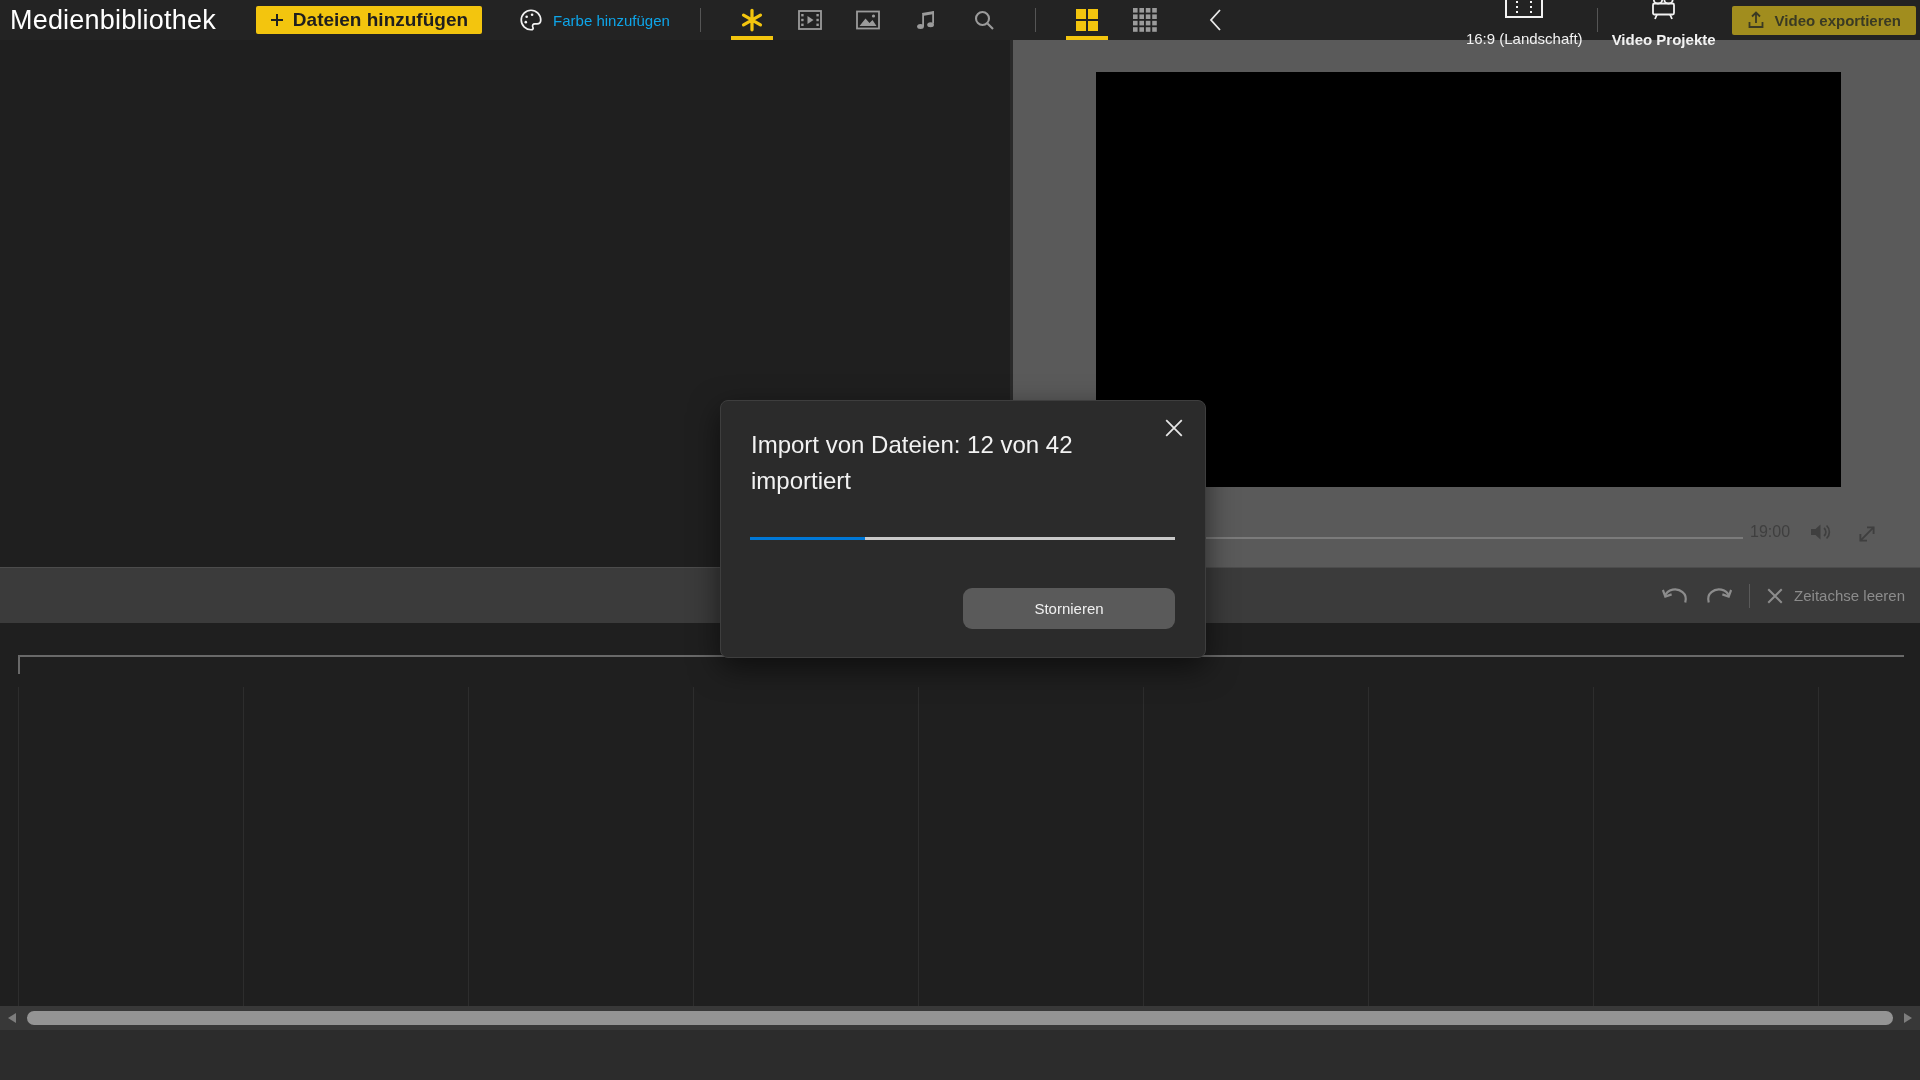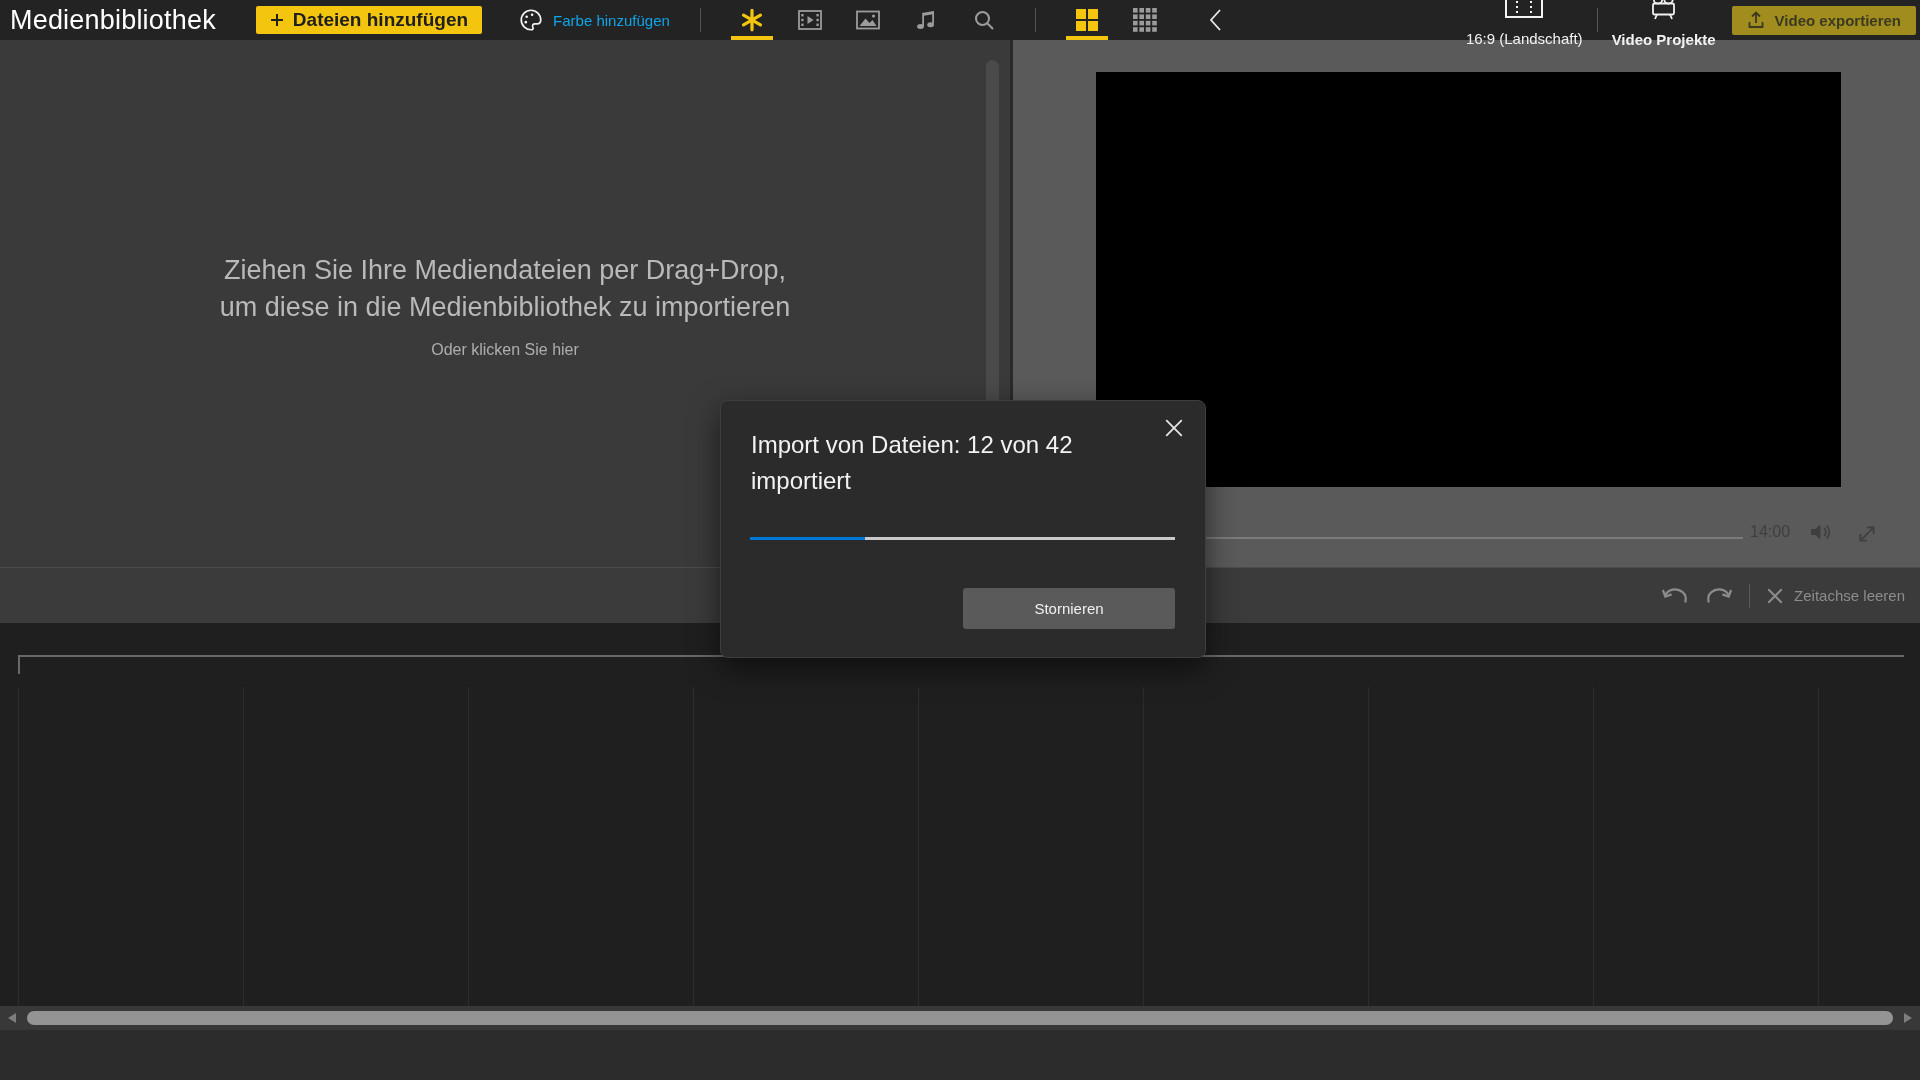--- a/index.html
+++ b/index.html
@@ -94,21 +94,21 @@
             box-shadow:0 10px 30px rgba(0,0,0,0.55); z-index:20; }
   .dialog .close { position:absolute; right:18px; top:14px; width:26px; height:26px;
             display:flex; align-items:center; justify-content:center; color:#e6e6e6;
             cursor:pointer; }
   .dialog .dlg-title { position:absolute; left:30px; top:26px; width:408px;
             color:#f2f2f2; font-size:24px; line-height:36px; font-weight:400; }
   .dlg-progress { position:absolute; left:29px; top:136px; width:425px; height:3px;
             background:#c9c9c9; }
   .dlg-progress .fill { height:3px; background:#0078d7; }
   .dlg-cancel { position:absolute; left:242px; top:187px; width:212px; height:41px;
-            background:#5a5a5a; border-radius:3px; color:#f0f0f0; font-size:15px;
+            background:#5a5a5a; border-radius:9px; color:#f0f0f0; font-size:15px;
             display:flex; align-items:center; justify-content:center; cursor:pointer; }
 
   svg { display:block; }
 </style>
 </head>
 <body>
 
 <div id="app">
 
   <div class="topbar">
@@ -263,33 +263,25 @@
           <svg width="18" height="18" viewBox="0 0 18 18" fill="none" stroke="#3a3a23" stroke-width="1.8">
             <path d="M9 12 V2 M5 5.5 L9 1.5 L13 5.5"></path>
             <path d="M2.5 11 V16 H15.5 V11"></path>
           </svg>
         </span>
         <span>Video exportieren</span>
       </div>
     </div>
   </div>
 
-  <div class="library">
-    <div class="dropzone">
-      <div class="big">Ziehen Sie Ihre Mediendateien per Drag+Drop,</div>
-      <div class="big">um diese in die Medienbibliothek zu importieren</div>
-      <div class="hint">Oder klicken Sie hier</div>
-    </div>
-    <div class="lib-scrollbar"></div>
-  </div>
 
   <div class="preview">
     <div class="video-canvas"></div>
     <div class="seekbar"></div>
-    <div class="time-label">14:00</div>
+    <div class="time-label">19:00</div>
     <div class="pv-icon vol-icon">
       <span>
         <svg width="26" height="22" viewBox="0 0 26 22" fill="none" stroke="currentColor" stroke-width="1.7">
           <path d="M3 8 H7.5 L12.5 3.5 V18.5 L7.5 14 H3 Z" fill="currentColor" stroke="none"></path>
           <path d="M16 7 A5.2 5.2 0 0 1 16 15"></path>
           <path d="M18.6 4.5 A9 9 0 0 1 18.6 17.5"></path>
         </svg>
       </span>
     </div>
     <div class="pv-icon fs-icon">

